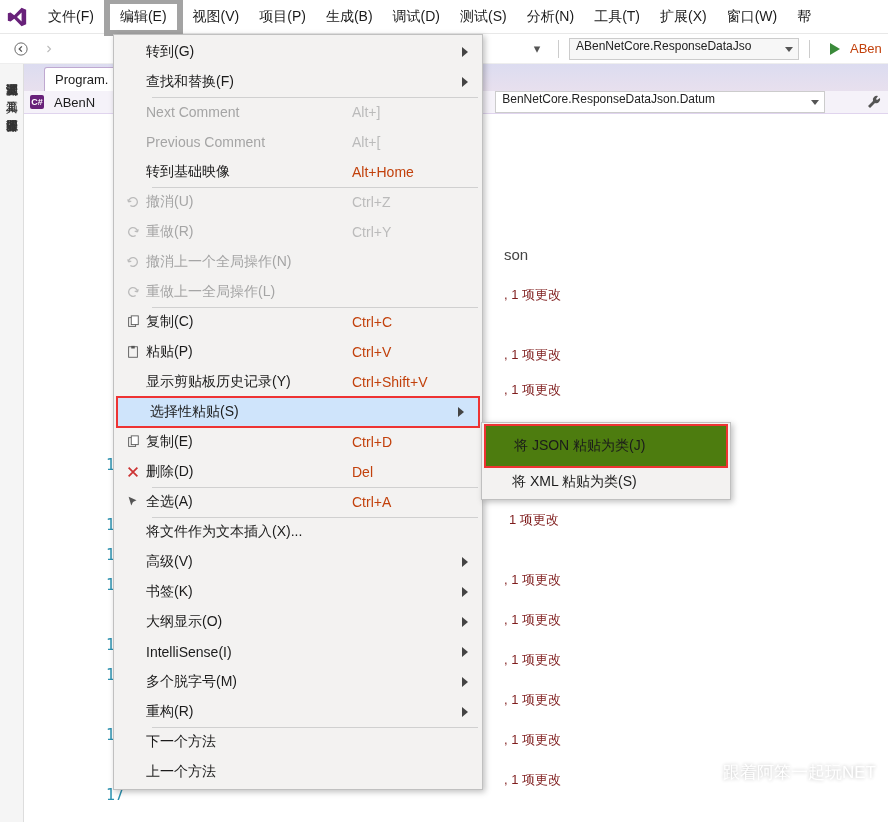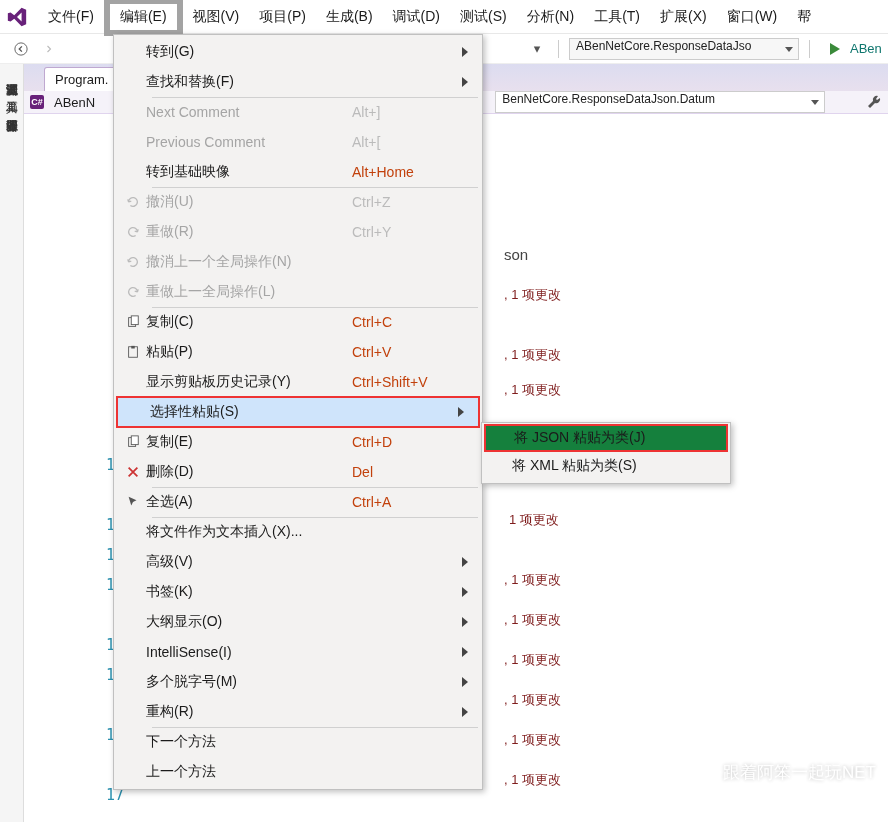--- a/index.html
+++ b/index.html
@@ -11,21 +11,21 @@
   .menuitem { padding: 4px 10px; font-size: 14px; cursor: default; }
   .menuitem.open { border: 6px solid #a3a3a3; background: #fff; }
   
   
   .toolbar { height: 30px; display: flex; align-items: center; background: #fff; border-bottom: 1px solid #eee; padding-left: 10px; gap: 6px; }
   .tb-btn { width: 22px; height: 22px; display: inline-flex; align-items: center; justify-content: center; color: #555; }
   .tb-sep { width: 1px; height: 18px; background: #ccc; margin: 0 4px; display: inline-block; }
   .combo { height: 22px; border: 1px solid #ccc; background: #f7f7f7; display: inline-flex; align-items: flex-start; padding: 0 18px 0 6px; position: relative; font-size: 12px; color: #222; }
   .combo::after { content: ""; position: absolute; right: 5px; top: 8px; border-left: 4px solid transparent; border-right: 4px solid transparent; border-top: 5px solid #555; }
   .run-tri { width: 0; height: 0; border-top: 6px solid transparent; border-bottom: 6px solid transparent; border-left: 10px solid #3a8a3a; margin-right: 4px; margin-left: 10px; }
-  .run-label { font-size: 13px; color: #0f766e; }
+  .run-label { font-size: 13px; color: #c2410c; }
 
   
   .main { display: flex; height: calc(100% - 64px); }
   .left-rail { width: 24px; background: #f5f5f5; border-right: 1px solid #ddd; display: flex; flex-direction: column; align-items: center; padding-top: 10px; gap: 18px; }
   .vtab { writing-mode: vertical-rl; font-size: 12px; color: #333; cursor: default; }
 
   .editor-col { flex: 1; display: flex; flex-direction: column; position: relative; }
   .tabstrip { height: 30px; background: linear-gradient(#dcdcf0,#e8e0ee); display: flex; align-items: flex-end; padding-left: 20px; }
   .doc-tab { background: #fff; border: 1px solid #bfa8d0; border-bottom: none; padding: 4px 18px 4px 10px; font-size: 13px; border-top-left-radius: 3px; border-top-right-radius: 3px; margin-top: 3px; }
 
@@ -50,21 +50,21 @@
   .dlabel { flex: 1; font-size: 14px; }
   .dshort { width: 110px; font-size: 14px; color: #c2410c; }
   .drow.disabled .dshort { color: #bbb; }
   .darrow { width: 12px; }
   .darrow.tri::before { content: ""; display: inline-block; border-top: 5px solid transparent; border-bottom: 5px solid transparent; border-left: 6px solid #444; }
   .drow.hl { background: #cfe4fb; border: 2px solid #e33; height: 32px; margin: -1px 2px; }
 
   
   .submenu { position: absolute; left: 481px; top: 445px; width: 250px; background: #f3f2f1; border: 1px solid #c0c0c0; box-shadow: 2px 2px 6px rgba(0,0,0,.25); z-index: 30; padding: 2px 0; }
   .srow { height: 30px; display: flex; align-items: center; padding-left: 30px; font-size: 14px; position: relative; }
-  .srow.hl { background: #15803d; border: 2px solid #e33; height: 28px; margin: -1px 2px; padding-left: 28px; }
+  .srow.hl { background: #4d7c0f; border: 2px solid #e33; height: 44px; margin: -1px 2px; padding-left: 28px; }
 
   
   .watermark { position: absolute; right: 12px; bottom: 38px; color: #fff; font-size: 17px; font-weight: 500; text-shadow: 0 0 4px rgba(0,0,0,.3); display: flex; align-items: center; gap: 6px; opacity: .92; z-index: 50; }
   .wm-icon { width: 24px; height: 20px; border: 2px solid #fff; border-radius: 3px; position: relative; }
   .wm-icon::after { content: ""; position: absolute; left: 5px; top: 5px; width: 8px; height: 4px; border-left: 2px solid #fff; border-bottom: 2px solid #fff; transform: rotate(-45deg); }
 
   svg { display: block; }
 </style>
 </head>
 <body>

